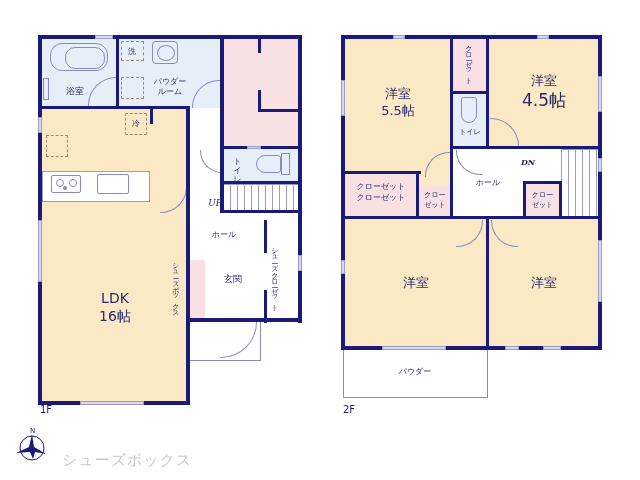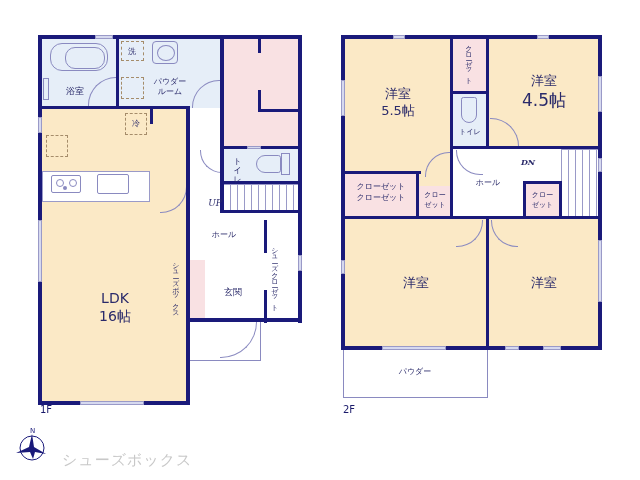--- a/index.html
+++ b/index.html
@@ -93,21 +93,21 @@
 
   <div class="lbl" style="left:60px;top:86px;width:30px;">浴室</div>
   <div class="lbl" style="left:124px;top:47px;width:16px;font-size:8px;">洗</div>
   <div class="lbl" style="left:150px;top:77px;width:40px;font-size:8px;">パウダー</div>
   <div class="lbl" style="left:150px;top:87px;width:40px;font-size:8px;">ルーム</div>
   <div class="lbl" style="left:128px;top:119px;width:16px;font-size:8px;">冷</div>
   <div class="lbl vert" style="left:232px;top:152px;">トイレ</div>
   <div class="lbl" style="left:206px;top:198px;width:18px;font-style:italic;font-family:'DejaVu Serif',serif;font-size:9px;">UP</div>
   <div class="lbl" style="left:207px;top:230px;width:34px;font-size:8px;">ホール</div>
   <div class="lbl vert" style="left:270px;top:243px;height:62px;font-size:7px;">シューズクローゼット</div>
-  <div class="lbl" style="left:218px;top:287px;width:30px;">玄関</div>
+  <div class="lbl" style="left:218px;top:274px;width:30px;">玄関</div>
   <div class="lbl vert" style="left:171px;top:258px;font-size:7px;">シューズボックス</div>
   <div class="lbl-big" style="left:90px;top:289px;width:50px;">LDK</div>
   <div class="lbl-big" style="left:90px;top:307px;width:50px;">16帖</div>
 
   <div class="floorlbl" style="left:40px;top:404px;">1F</div>
 </div>
 
 <div>
 
   <div class="room" style="left:343px;top:37px;width:109px;height:136px;background:#fbe9c6;"></div>

